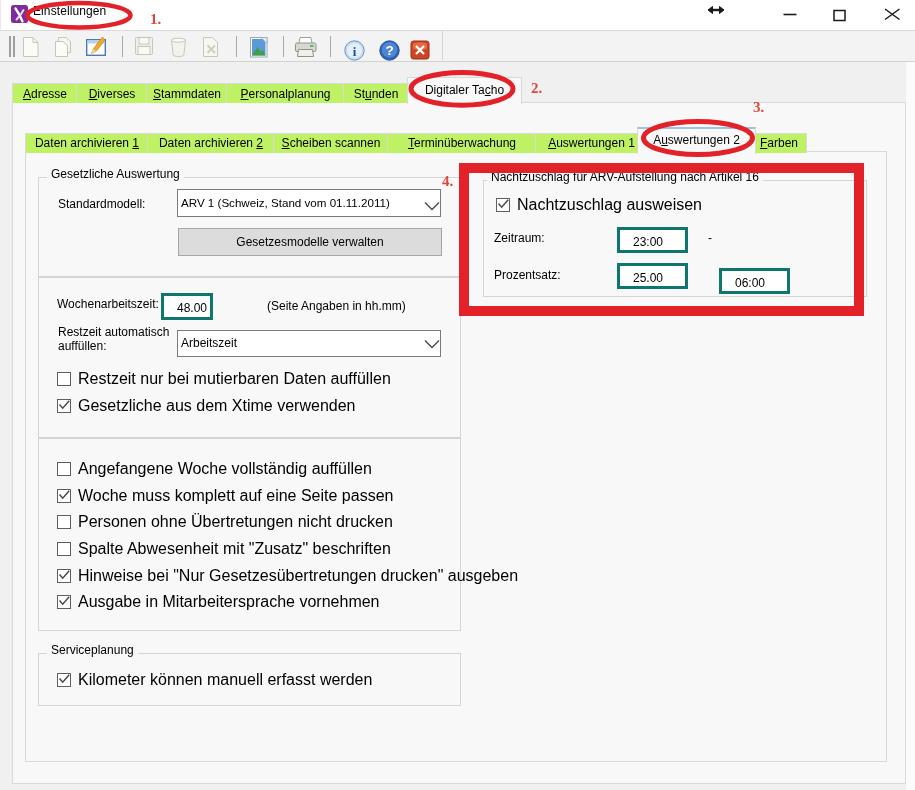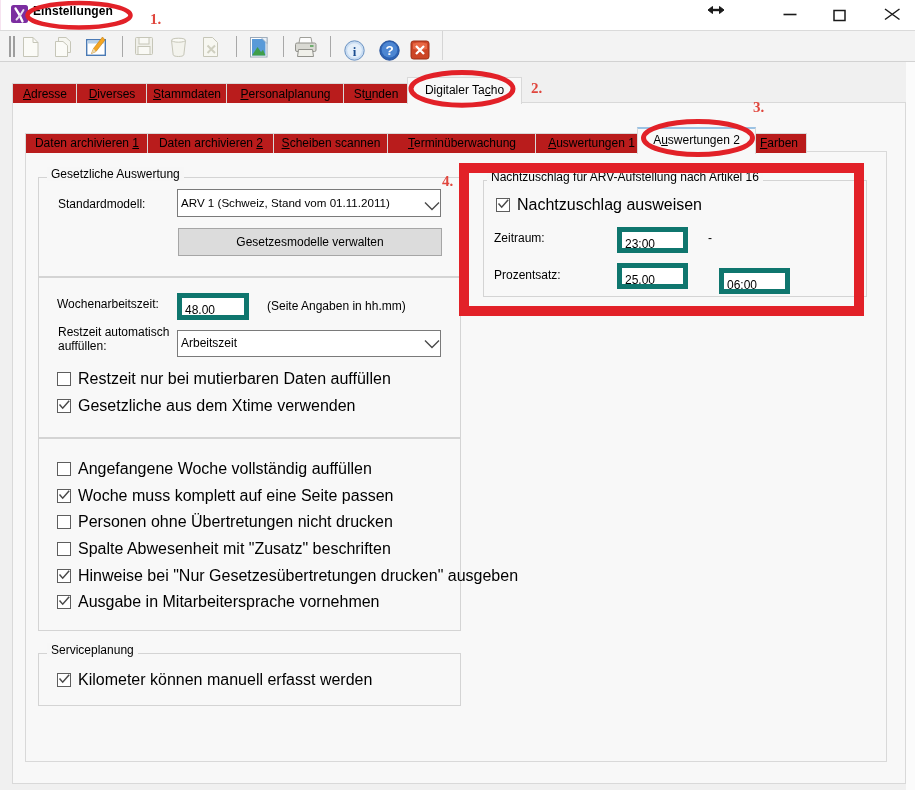--- a/index.html
+++ b/index.html
@@ -4,39 +4,39 @@
 <style>
   html,body{margin:0;padding:0;}
   body{width:915px;height:790px;position:relative;background:#ffffff;
        font-family:"Liberation Sans", sans-serif;color:#000;overflow:hidden;}
   .abs{position:absolute;}
   .t12{font-size:12px;line-height:14px;white-space:nowrap;}
   .gb{position:absolute;border:1px solid #d4d4d4;box-sizing:border-box;}
   .gbl{position:absolute;font-size:12px;background:#f7f7f7;padding:0 4px;white-space:nowrap;}
   .cb{position:absolute;width:12px;height:12px;background:#fff;border:1px solid #5e5e5e;}
   .cbt{position:absolute;font-size:16px;white-space:nowrap;}
-  .field{position:absolute;background:#fff;border:5px solid #0f766e;font-size:12px;
-         line-height:22px;padding-left:3px;white-space:nowrap;box-sizing:border-box;}
+  .field{position:absolute;background:#fff;border:3px solid #0f766e;font-size:12px;
+         line-height:22px;padding-left:13px;white-space:nowrap;box-sizing:border-box;}
   .combo{position:absolute;background:#fff;border:1px solid #7a7a7a;font-size:12px;
          line-height:23px;padding-left:3px;white-space:nowrap;box-sizing:border-box;}
-  .tab{position:absolute;border:1px solid #d9d9d9;border-bottom:none;background:#b91c1c;
+  .tab{position:absolute;border:1px solid #d9d9d9;border-bottom:none;background:#bef264;
        font-size:12px;text-align:center;white-space:nowrap;}
   .red{color:#e0463d;font-weight:bold;font-size:15px;font-family:"Liberation Serif",serif;position:absolute;line-height:17px;}
 </style>
 </head>
 <body>
 
 <div class="abs" style="left:0;top:0;width:915px;height:30px;background:#ffffff;"></div>
 <div class="abs" style="left:0px;top:0;width:1px;height:790px;background:#f6e3f0;"></div>
 <svg class="abs" style="left:11px;top:5px;" width="18" height="19" viewBox="0 0 18 19">
   <rect x="0" y="0" width="17" height="18" rx="2.5" fill="#7b2da0"></rect>
   <path d="M4.5 3.5 C7 7 9.5 11.5 11.5 16.5" stroke="#ffffff" stroke-width="2.3" fill="none" stroke-linecap="round"></path>
   <path d="M12.5 5 C10.5 9 8 12 5.5 14.5" stroke="#e8e0f0" stroke-width="1.9" fill="none" stroke-linecap="round"></path>
 </svg>
-<div class="abs" style="left:33px;top:4px;font-size:12px;font-weight:bold;letter-spacing:0.1px;">Einstellungen</div>
+<div class="abs" style="left:33px;top:4px;font-size:12px;font-weight:normal;letter-spacing:0.1px;">Einstellungen</div>
 
 <svg class="abs" style="left:700px;top:0;" width="210" height="26" viewBox="0 0 210 26">
   <g stroke="#1a1a1a" fill="none">
     <path d="M10 10 H22" stroke-width="2.4"></path>
     <path d="M12.5 6.5 L8 10 L12.5 13.5 Z M19.5 6.5 L24 10 L19.5 13.5 Z" fill="#1a1a1a" stroke-width="1"></path>
     <path d="M83.5 14.5 H96.5" stroke-width="1.6"></path>
     <rect x="134" y="10.5" width="11" height="10" stroke-width="1.5"></rect>
     <path d="M185 9 L199.5 19.5 M199.5 9 L185 19.5" stroke-width="1.5"></path>
   </g>
 </svg>
@@ -149,21 +149,21 @@
 
 <div class="abs t12" style="left:58px;top:197px;">Standardmodell:</div>
 <div class="combo" style="left:177px;top:189px;width:264px;height:28px;line-height:26px;font-size:11.6px;">ARV 1 (Schweiz, Stand vom 01.11.2011)</div>
 <svg class="abs" style="left:424px;top:201px;" width="17" height="10">
     <path d="M1 1.5 L8 8.5 L15 1.5" stroke="#4a4a4a" fill="none" stroke-width="1.4"></path>
   </svg>
 <div class="abs" style="left:178px;top:228px;width:264px;height:28px;background:#dcdcdc;border:1px solid #a6a6a6;
      box-sizing:border-box;font-size:12px;text-align:center;line-height:27px;">Gesetzesmodelle verwalten</div>
 
 <div class="abs t12" style="left:57px;top:297px;">Wochenarbeitszeit:</div>
-<div class="field" style="left:177px;top:293px;width:72px;height:27px;line-height:25px;">48.00</div>
+<div class="field" style="left:161px;top:293px;width:52px;height:27px;line-height:25px;">48.00</div>
 <div class="abs t12" style="left:267px;top:299px;">(Seite Angaben in hh.mm)</div>
 
 <div class="abs t12" style="left:58px;top:325px;">Restzeit automatisch<br>auffüllen:</div>
 <div class="combo" style="left:177px;top:330px;width:264px;height:27px;line-height:25px;">Arbeitszeit</div>
 <svg class="abs" style="left:424px;top:339px;" width="17" height="10">
     <path d="M1 1.5 L8 8.5 L15 1.5" stroke="#4a4a4a" fill="none" stroke-width="1.4"></path>
   </svg>
 
 <div class="cb" style="left:57px;top:372px;"></div>
 <div class="cbt" style="left:78px;top:370px;">Restzeit nur bei mutierbaren Daten auffüllen</div>

